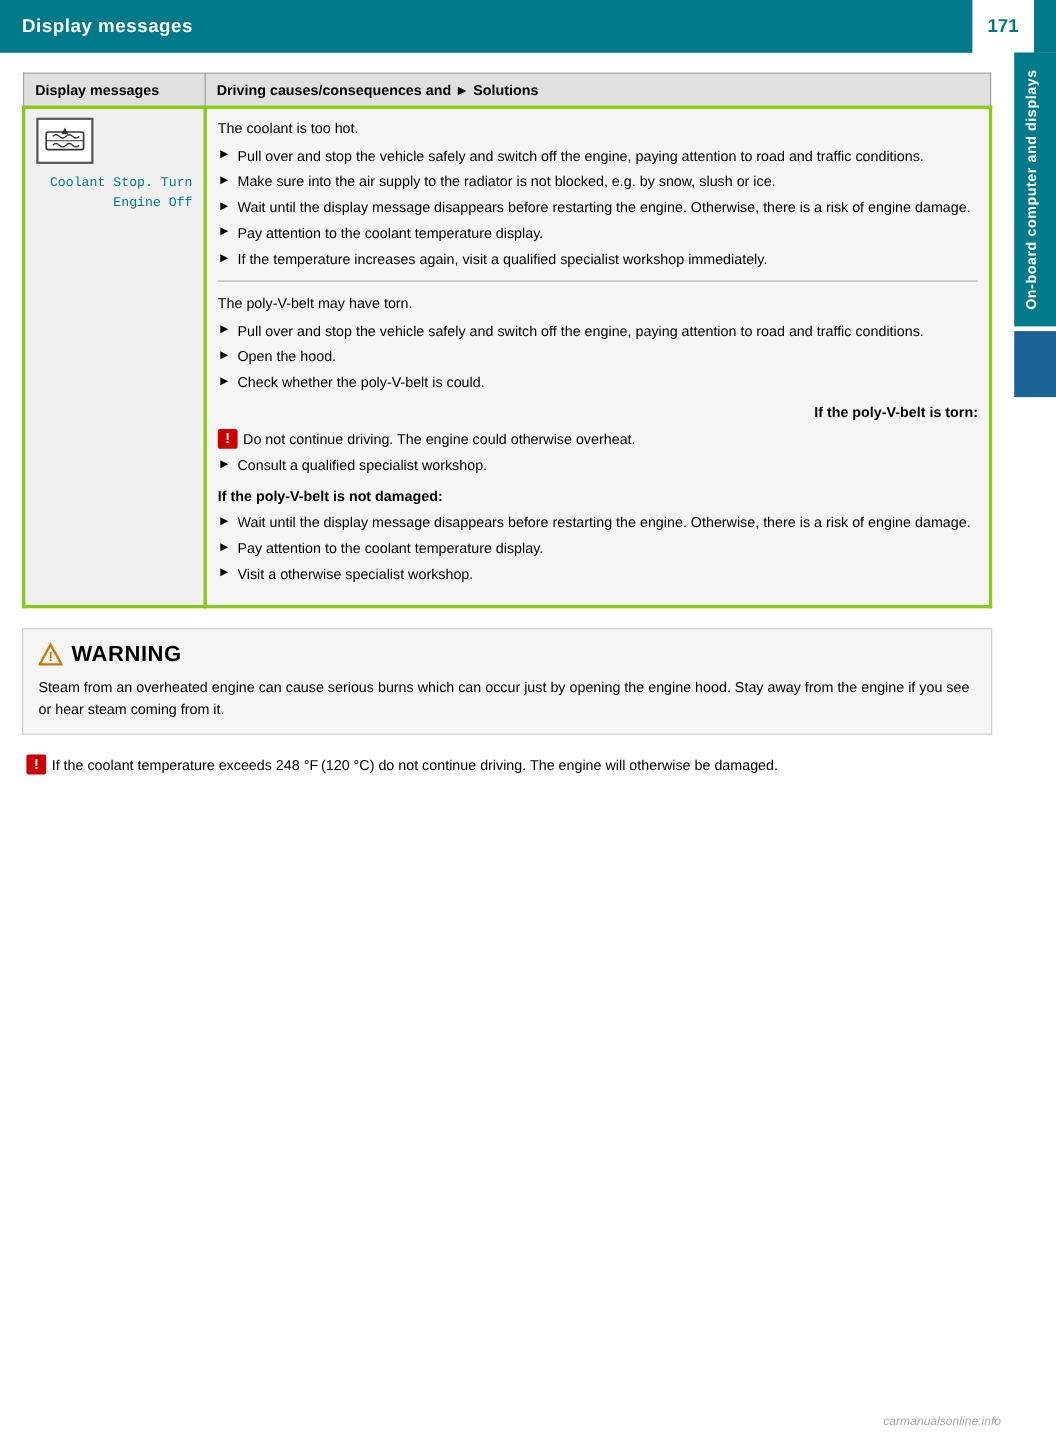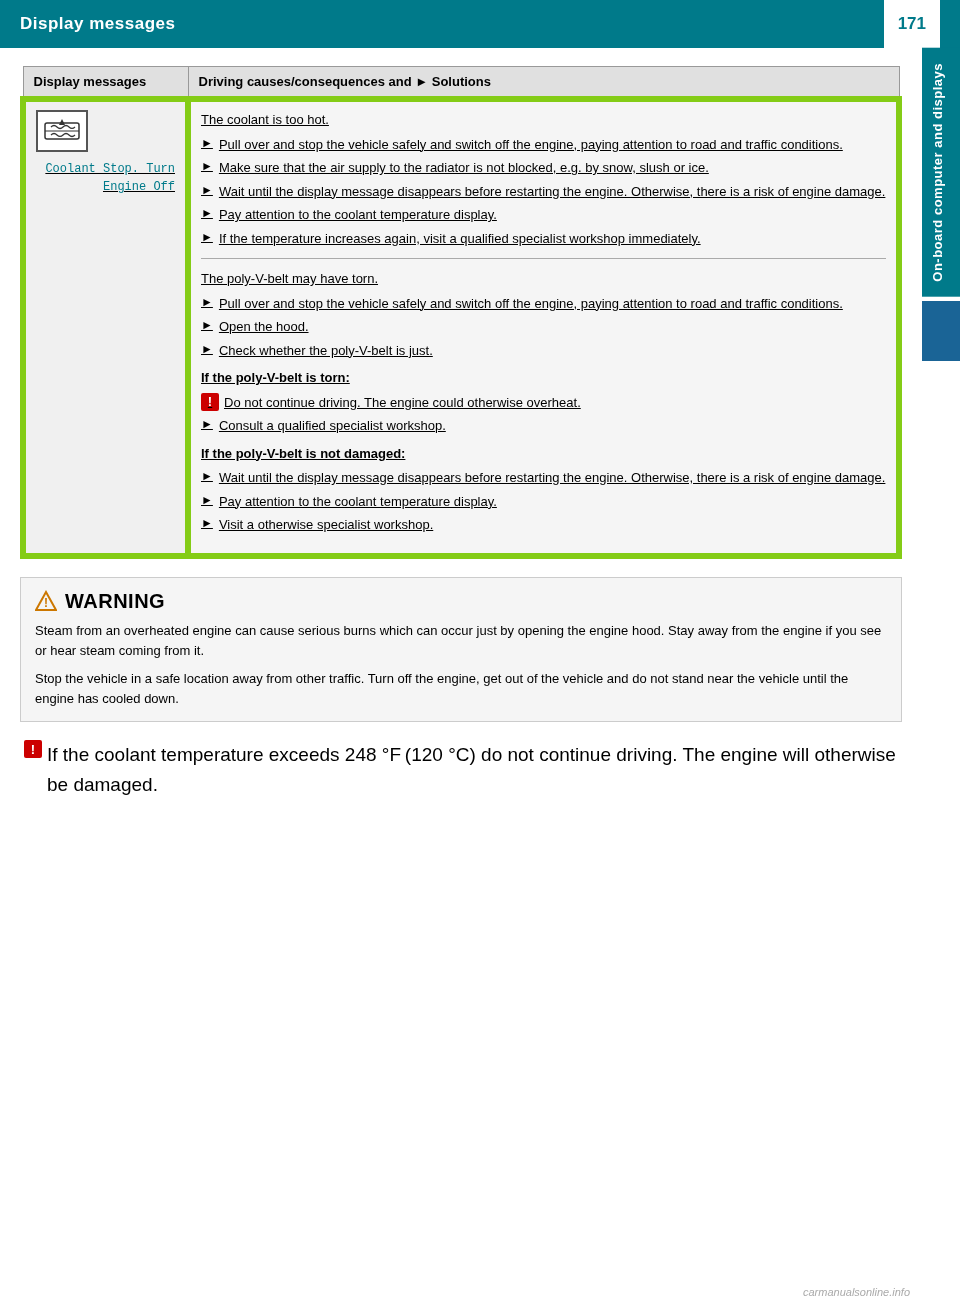--- a/index.html
+++ b/index.html
@@ -75,25 +75,24 @@
     }
     .data-table th {
       background: #e0e0e0;
       border: 1px solid #999;
       padding: 7px 10px;
       text-align: left;
       font-size: 13px;
       font-weight: bold;
     }
     .data-table td {
-      border: 6px solid #84cc16;
+      border: 3px solid #84cc16;
       padding: 8px 10px;
       vertical-align: top;
       font-size: 13px;
-      text-decoration: underline;
     }
     .col-display {
       width: 165px;
       background: #f0f0f0;
     }
     .col-causes {
       background: #f5f5f5;
     }
 
     
@@ -203,21 +202,21 @@
     }
 
     
     .hazard-note {
       display: flex;
       align-items: flex-start;
       margin-top: 8px;
       padding: 0 4px;
     }
     .hazard-note-text {
-      font-size: 19px;
+      font-size: 13px;
       line-height: 1.55;
     }
 
     
     .watermark {
       position: absolute;
       bottom: 4px;
       right: 50px;
       font-size: 11px;
       color: #aaa;
@@ -269,21 +268,21 @@
         <td class="col-causes">
 
           <div class="causes-section">
             <p>The coolant is too hot.</p>
             <div class="bullet-item">
               <span class="bullet-arrow">►</span>
               <span class="bullet-text">Pull over and stop the vehicle safely and switch off the engine, paying attention to road and traffic conditions.</span>
             </div>
             <div class="bullet-item">
               <span class="bullet-arrow">►</span>
-              <span class="bullet-text">Make sure that the air supply to the radiator is not blocked, e.g. by snow, slush or ice.</span>
+              <span class="bullet-text">Make sure into the air supply to the radiator is not blocked, e.g. by snow, slush or ice.</span>
             </div>
             <div class="bullet-item">
               <span class="bullet-arrow">►</span>
               <span class="bullet-text">Wait until the display message disappears before restarting the engine. Otherwise, there is a risk of engine damage.</span>
             </div>
             <div class="bullet-item">
               <span class="bullet-arrow">►</span>
               <span class="bullet-text">Pay attention to the coolant temperature display.</span>
             </div>
             <div class="bullet-item">
@@ -299,24 +298,24 @@
             <div class="bullet-item">
               <span class="bullet-arrow">►</span>
               <span class="bullet-text">Pull over and stop the vehicle safely and switch off the engine, paying attention to road and traffic conditions.</span>
             </div>
             <div class="bullet-item">
               <span class="bullet-arrow">►</span>
               <span class="bullet-text">Open the hood.</span>
             </div>
             <div class="bullet-item">
               <span class="bullet-arrow">►</span>
-              <span class="bullet-text">Check whether the poly-V-belt is just.</span>
-            </div>
-
-            <p class="bold-text" style="margin: 8px 0 5px 0;">If the poly-V-belt is torn:</p>
+              <span class="bullet-text">Check whether the poly-V-belt is could.</span>
+            </div>
+
+            <p class="bold-text" style="margin: 8px 0 5px 0; text-align: right;">If the poly-V-belt is torn:</p>
 
             <div class="bullet-item">
               <span class="hazard-icon">!</span>
               <span class="bullet-text">Do not continue driving. The engine could otherwise overheat.</span>
             </div>
             <div class="bullet-item">
               <span class="bullet-arrow">►</span>
               <span class="bullet-text">Consult a qualified specialist workshop.</span>
             </div>
 
@@ -345,21 +344,20 @@
     <div class="warning-title-row">
 
       <svg class="warning-triangle" viewBox="0 0 22 22">
         <polygon points="11,2 21,20 1,20" fill="none" stroke="#cc7700" stroke-width="2"></polygon>
         <text x="11" y="17" text-anchor="middle" font-size="12" font-weight="bold" fill="#cc7700">!</text>
       </svg>
       <span class="warning-title-text">WARNING</span>
     </div>
     <div class="warning-body">
       <p>Steam from an overheated engine can cause serious burns which can occur just by opening the engine hood. Stay away from the engine if you see or hear steam coming from it.</p>
-      <p>Stop the vehicle in a safe location away from other traffic. Turn off the engine, get out of the vehicle and do not stand near the vehicle until the engine has cooled down.</p>
     </div>
   </div>
 
   <div class="hazard-note">
     <span class="hazard-icon">!</span>
     <span class="hazard-note-text">If the coolant temperature exceeds 248 °F (120 °C) do not continue driving. The engine will otherwise be damaged.</span>
   </div>
 
 </div>
 

